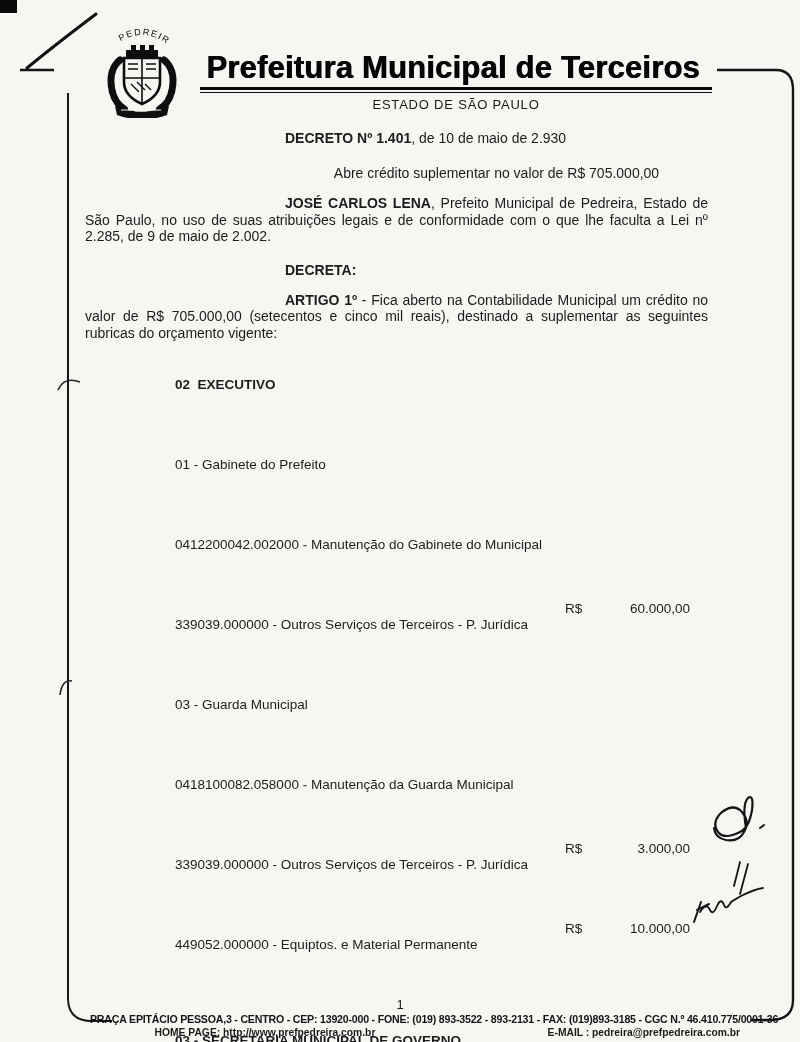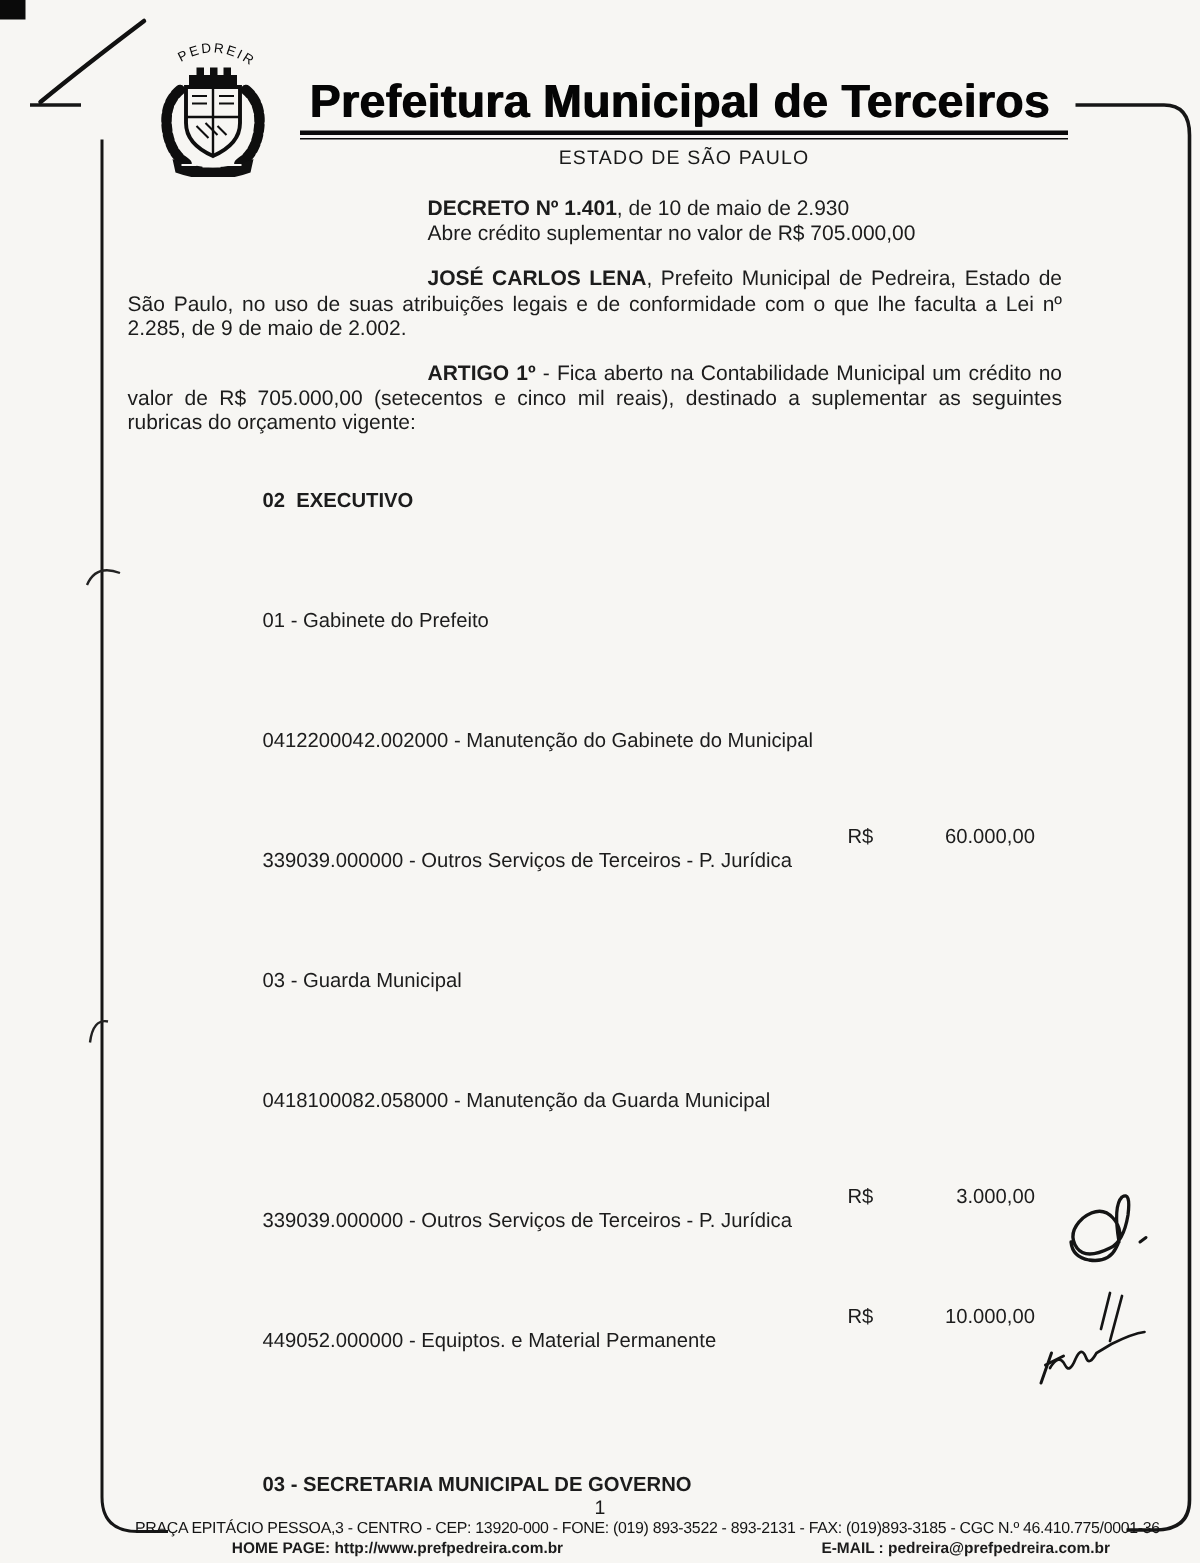--- a/index.html
+++ b/index.html
@@ -25,36 +25,36 @@
   .rule2{left:200px;top:91.5px;width:512px;height:1.4px;background:#0a0a0a;}
   .subtitle{
     left:200px;top:97px;width:512px;text-align:center;
     font-size:13px;letter-spacing:0.8px;color:#191919;
   }
   
   .body-col{left:85px;top:130px;width:623px;font-size:14px;color:#1c1c1c;}
   .bi{font-weight:bold;}
   p{margin:0;line-height:16.6px;}
   .p-decreto{margin-left:200px;}
-  .p-abre{margin-left:200px;}
+  .p-abre{margin-left:200px;margin-top:18px;text-align:center;}
   .p-preamble{margin-top:14px;text-indent:200px;text-align:justify;}
   .p-decreta{margin-left:200px;margin-top:17px;}
   .p-artigo{margin-top:13px;text-indent:200px;text-align:justify;}
   
   .rubrics{margin-top:20px;margin-left:60px;width:563px;}
   .b-row{position:relative;line-height:16px;font-size:13.5px;white-space:pre;}
   .b-row.section{font-weight:bold;margin-top:16px;}
   .b-cur{position:absolute;left:420px;top:0;white-space:nowrap;}
   .b-amt{position:absolute;left:420px;top:0;width:125px;text-align:right;white-space:nowrap;}
   
   .page-num{left:0;top:997px;width:800px;text-align:center;font-size:13px;}
   
   .footer-line1{
     left:90px;top:1013px;width:680px;text-align:center;
-    font-size:10.6px;font-weight:normal;letter-spacing:-0.2px;color:#141414;
+    font-size:10.6px;font-weight:bold;letter-spacing:-0.2px;color:#141414;
     white-space:nowrap;
   }
   .footer-home{left:95px;top:1027px;width:340px;text-align:center;font-size:10.3px;font-weight:bold;color:#1b1b1b;white-space:nowrap;}
   .footer-email{left:440px;top:1027px;width:300px;text-align:right;font-size:10.3px;font-weight:bold;color:#1b1b1b;white-space:nowrap;}
   
   #emblem{left:98px;top:20px;width:88px;height:98px;}
 </style>
 </head>
 <body>
 
@@ -108,20 +108,21 @@
 <div class="abs rule2"></div>
 <div class="abs subtitle">ESTADO DE SÃO PAULO</div>
 
 <div class="abs body-col">
   <p class="p-decreto"><span class="bi">DECRETO Nº 1.401</span><span>, de 10 de maio de 2.930</span></p>
 
   <p class="p-abre">Abre crédito suplementar no valor de R$ 705.000,00</p>
 
   <p class="p-preamble"><span class="bi">JOSÉ CARLOS LENA</span><span>, Prefeito Municipal de Pedreira, Estado de São Paulo, no uso de suas atribuições legais e de conformidade com o que lhe faculta a Lei nº 2.285, de 9 de maio de 2.002.</span></p>
 
+  <p class="p-decreta bi">DECRETA:</p>
 
   <p class="p-artigo"><span class="bi">ARTIGO 1º</span><span> - Fica aberto na Contabilidade Municipal um crédito no valor de R$ 705.000,00 (setecentos e cinco mil reais), destinado a suplementar as seguintes rubricas do orçamento vigente:</span></p>
 
   <div class="rubrics">
 
   <div class="b-row section">
         <span class="b-text">02  EXECUTIVO</span>
         
         
       </div>

